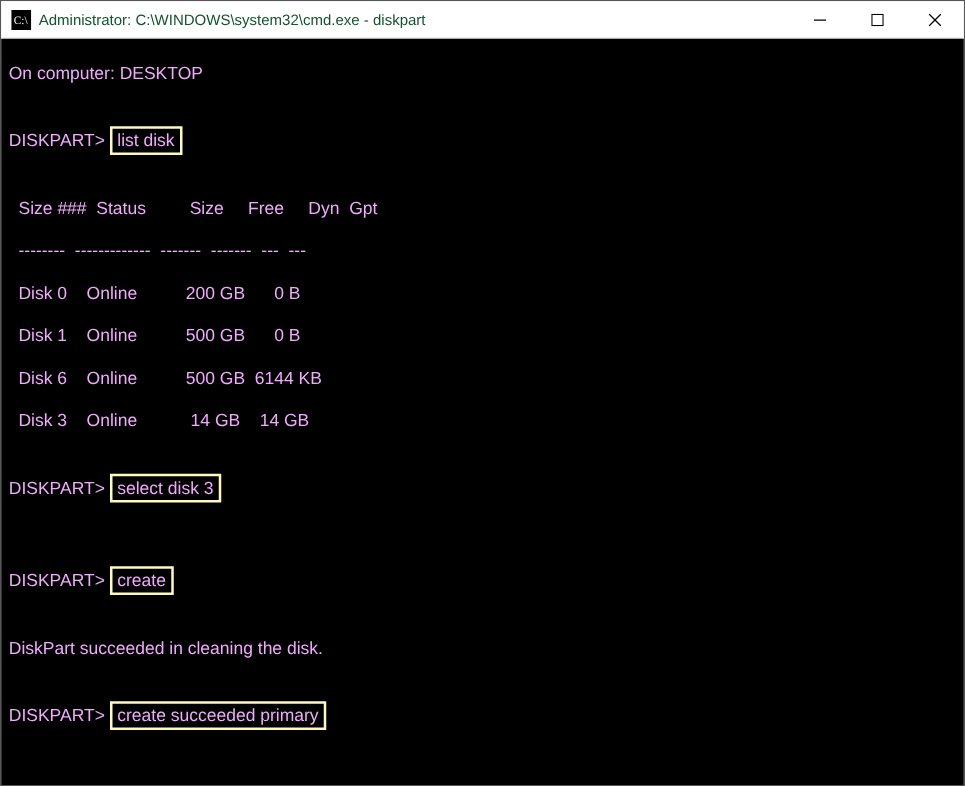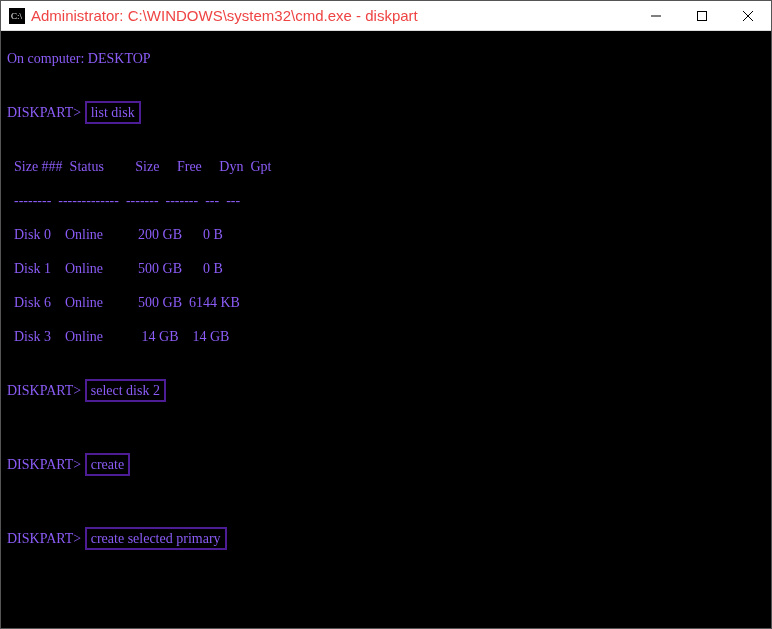--- a/index.html
+++ b/index.html
@@ -1,26 +1,26 @@
 <!DOCTYPE html>
 <html><head>
   <meta charset="utf-8">
   <style>
   * { margin:0; padding:0; box-sizing:border-box; }
   body { background:#fff; font-family:'Segoe UI',Tahoma,sans-serif; font-size:12px; }
   .window { width:772px; height:629px; border:1px solid #555; display:flex; flex-direction:column; background:#fff; }
   .titlebar { height:30px; background:#fff; display:flex; align-items:center; border-bottom:1px solid #ddd; }
   .titlebar-icon { width:16px; height:16px; margin:0 6px 0 8px; display:flex; align-items:center; }
   .titlebar-icon svg { width:16px; height:16px; }
-  .title-text { flex:0 1 auto; font-size:15px; color:#ef4444; white-space:nowrap; }
+  .title-text { flex:0 1 auto; font-size:12px; color:#14532d; white-space:nowrap; }
   .titlebar-spacer { flex:1; }
   .win-btn { width:46px; height:30px; display:flex; align-items:center; justify-content:center; color:#000; }
   .win-btn svg { width:10px; height:10px; }
-  .terminal { flex:1; background:#000; color:#8b5cf6; font-family:Liberation Serif, serif; font-size:14px; line-height:17px; padding:2px 6px 6px 6px; overflow:hidden; white-space:pre; }
-  .hl { border:2px solid #4c1d95; padding:0 4px; display:inline-block; line-height:19px; }
+  .terminal { flex:1; background:#000; color:#f0abfc; font-family:Liberation Sans, sans-serif; font-size:14px; line-height:17px; padding:2px 6px 6px 6px; overflow:hidden; white-space:pre; }
+  .hl { border:2px solid #fef9c3; padding:0 4px; display:inline-block; line-height:19px; }
   .row { display:block; }
   .blank { height:17px; }
   </style>
 </head>
 <body>
 
 <div class="window">
   <div class="titlebar">
     <span class="titlebar-icon">
       <svg viewBox="0 0 16 16">
@@ -54,27 +54,28 @@
 <span class="blank"></span>
 <span class="row"><span>DISKPART&gt;</span> <span class="hl">list disk</span></span>
 <span class="blank"></span>
 <span class="row">  Size ###  Status         Size     Free     Dyn  Gpt</span>
 <span class="row">  --------  -------------  -------  -------  ---  ---</span>
 <span class="row">  Disk 0    Online          200 GB      0 B</span>
 <span class="row">  Disk 1    Online          500 GB      0 B</span>
 <span class="row">  Disk 6    Online          500 GB  6144 KB</span>
 <span class="row">  Disk 3    Online           14 GB    14 GB</span>
 <span class="blank"></span>
-<span class="row"><span>DISKPART&gt;</span> <span class="hl">select disk 2</span></span>
+<span class="row"><span>DISKPART&gt;</span> <span class="hl">select disk 3</span></span>
 <span class="blank"></span>
 <span class="blank"></span>
 <span class="row"><span>DISKPART&gt;</span> <span class="hl">create</span></span>
 <span class="blank"></span>
+<span class="row">DiskPart succeeded in cleaning the disk.</span>
 <span class="blank"></span>
-<span class="row"><span>DISKPART&gt;</span> <span class="hl">create selected primary</span></span>
+<span class="row"><span>DISKPART&gt;</span> <span class="hl">create succeeded primary</span></span>
 <span class="blank"></span>
 
 <span class="blank"></span>
 
 <span class="blank"></span>
 
 <span class="blank"></span>
 
 <span class="blank"></span>
 

